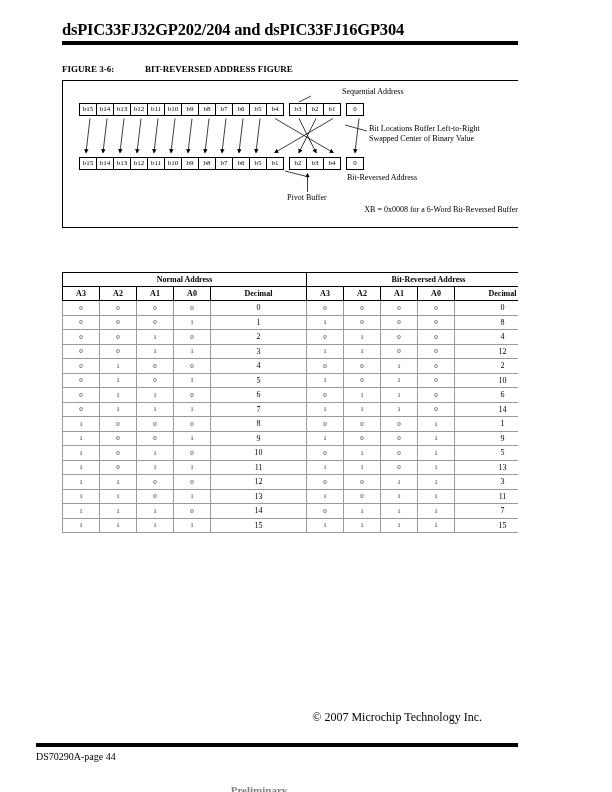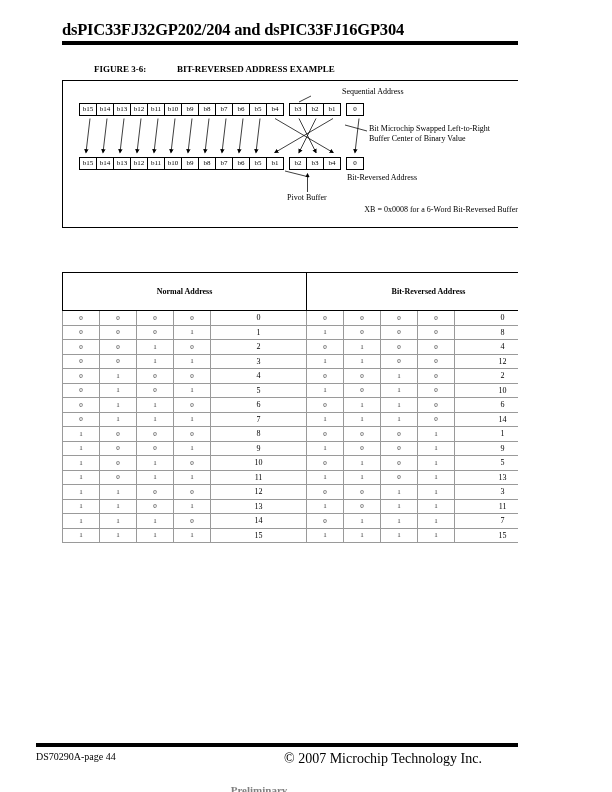--- a/index.html
+++ b/index.html
@@ -5,21 +5,21 @@
   html,body{margin:0;padding:0;background:#fff;}
   .page{position:relative;width:518px;height:792px;background:#fff;
         font-family:Liberation Serif, serif;color:#000;overflow:hidden;}
 
   .doc-title{position:absolute;left:62px;top:20px;font-size:16.5px;font-weight:bold;letter-spacing:-0.2px;white-space:nowrap;}
   .rule-thick{position:absolute;left:62px;top:41px;width:488px;height:4px;background:#000;}
 
   .caption{position:absolute;left:62px;font-size:9px;font-weight:bold;white-space:nowrap;}
   .figure-caption{top:64px;}
   .table-caption{top:258px;}
-  .cap-label{display:inline-block;width:83px;margin-left:32px;}
+  .cap-label{display:inline-block;width:83px;}
 
   .figure-frame{position:absolute;left:62px;top:80px;width:488px;height:146px;border:1px solid #000;}
   .figure-frame svg{position:absolute;left:0;top:0;}
   .figure-frame svg line{stroke:#000;stroke-width:0.75;}
   #ah path{fill:#000;}
 
   .bit-row{position:absolute;display:flex;}
   .bit-row.top{left:16px;top:22px;}
   .bit-row.bottom{left:16px;top:76px;}
   .bitcell{width:18px;height:13px;margin-right:-1px;border:1px solid #000;box-sizing:border-box;
@@ -28,41 +28,41 @@
 
   .fig-label{position:absolute;font-size:8px;white-space:nowrap;padding-left:36px;}
   .fig-label.seq{left:243px;top:6px;}
   .fig-note{position:absolute;left:306px;top:43px;font-size:8px;line-height:10px;white-space:nowrap;}
   .fig-label.rev{left:248px;top:92px;}
   .fig-label.pivot{left:188px;top:112px;}
   .fig-label.xb{right:33px;top:124px;}
 
   .addr-table{position:absolute;left:62px;top:272px;width:488px;border-collapse:collapse;table-layout:fixed;
               border:1.5px solid #000;}
-  .addr-table th{border:1px solid #000;font-size:8px;font-weight:bold;height:13px;padding:12px;text-align:center;}
+  .addr-table th{border:1px solid #000;font-size:8px;font-weight:bold;height:13px;padding:0;text-align:center;}
   .addr-table td{border:1px solid #9a9a9a;font-size:7px;height:13.5px;padding:0;text-align:center;color:#333;}
   .addr-table td.dec{font-size:8px;color:#000;}
   .addr-table td.sep,.addr-table th.sep{border-left:1.5px solid #000;}
   col.c-bit{width:37px;} col.c-dec{width:96px;}
 
   .footer-rule{position:absolute;left:36px;top:743px;width:540px;height:3.5px;background:#000;}
   .footer-left{position:absolute;left:36px;top:751px;font-size:10px;}
   .footer-center{position:absolute;left:0;right:0;top:748px;text-align:center;font-size:11px;font-weight:bold;color:#808080;margin-top:36px;}
-  .footer-right{position:absolute;right:36px;top:751px;font-size:14px;}
+  .footer-right{position:absolute;right:36px;top:710px;font-size:12px;}
 </style>
 </head>
 <body>
 
 <div class="page">
 
   <div class="doc-title">dsPIC33FJ32GP202/204 and dsPIC33FJ16GP304</div>
   <div class="rule-thick"></div>
 
   <div class="caption figure-caption">
-    <span class="cap-label">FIGURE 3-6:</span><span class="cap-title">BIT-REVERSED ADDRESS EXAMPLE</span>
+    <span class="cap-label">FIGURE 3-6:</span><span class="cap-title">BIT-REVERSED ADDRESS FIGURE</span>
   </div>
 
   <div class="figure-frame">
     <svg width="488" height="146" viewBox="0 0 488 146">
       <defs>
         <marker id="ah" viewBox="0 0 4 4" markerWidth="4.5" markerHeight="4.5" refX="3" refY="2" orient="auto" markerUnits="userSpaceOnUse">
           <path d="M0,0 L0,4 L4,2 Z"></path>
         </marker>
       </defs>
       <g id="arrow-lines">
@@ -103,22 +103,22 @@
         <div class="bitcell">b6</div>
         <div class="bitcell">b5</div>
         <div class="bitcell">b4</div>
         <div class="bitcell gap">b3</div>
         <div class="bitcell">b2</div>
         <div class="bitcell">b1</div>
         <div class="bitcell gap">0</div>
       </div>
 
     <div class="fig-note">
-      <div>Bit Microchip Swapped Left-to-Right</div>
-      <div>Buffer Center of Binary Value</div>
+      <div>Bit Locations Buffer Left-to-Right</div>
+      <div>Swapped Center of Binary Value</div>
     </div>
 
     <div class="bit-row bottom">
         <div class="bitcell">b15</div>
         <div class="bitcell">b14</div>
         <div class="bitcell">b13</div>
         <div class="bitcell">b12</div>
         <div class="bitcell">b11</div>
         <div class="bitcell">b10</div>
         <div class="bitcell">b9</div>
@@ -149,20 +149,32 @@
         <col class="c-bit">
         <col class="c-bit">
         <col class="c-bit">
         <col class="c-dec">
     </colgroup>
     <thead>
       <tr>
         <th colspan="5">Normal Address</th>
         <th colspan="5" class="sep">Bit-Reversed Address</th>
       </tr>
+      <tr>
+        <th>A3</th>
+        <th>A2</th>
+        <th>A1</th>
+        <th>A0</th>
+        <th>Decimal</th>
+        <th class="sep">A3</th>
+        <th>A2</th>
+        <th>A1</th>
+        <th>A0</th>
+        <th>Decimal</th>
+      </tr>
     </thead>
     <tbody>
         <tr>
           <td class="bit">0</td>
           <td class="bit">0</td>
           <td class="bit">0</td>
           <td class="bit">0</td>
           <td class="dec">0</td>
           <td class="bit sep">0</td>
           <td class="bit">0</td>

